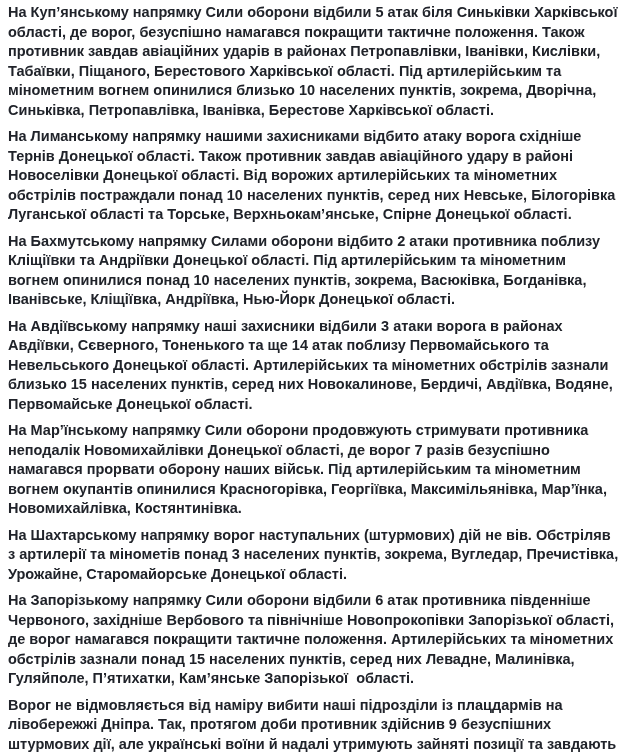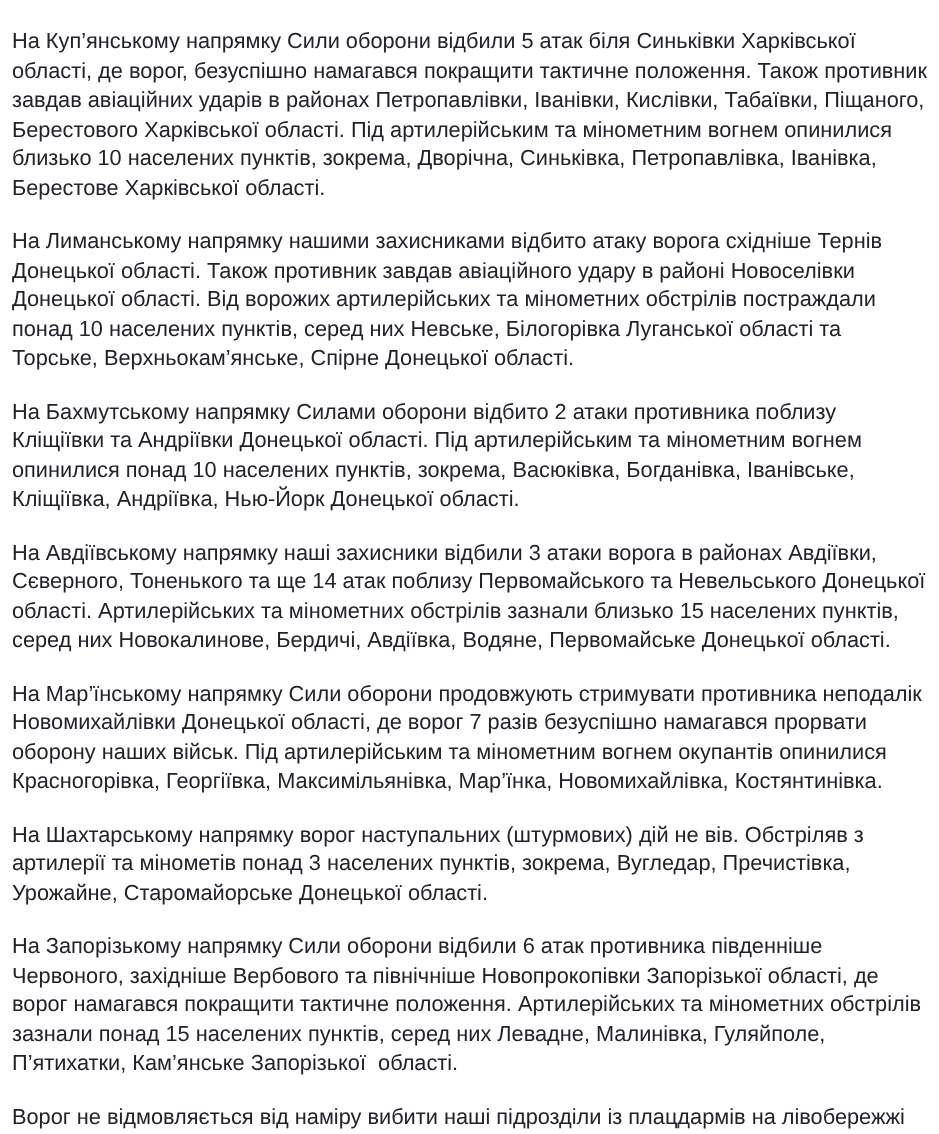--- a/index.html
+++ b/index.html
@@ -17,22 +17,23 @@
     box-sizing: border-box;
     width: 626px;
     padding: 3px 6px 0 8px;
     color: #20232a;
     font-size: 14.5px;
     line-height: 19.5px;
     letter-spacing: 0;
     text-align: left;
   }
   .post-text p {
-    margin: 16px 0 7px 0;
+    margin: 0 0 7px 0;
     white-space: pre-wrap;
+    font-weight: bold;
   }
   .post-text p:last-child {
     margin-bottom: 0;
   }
 </style>
 </head>
 <body>
 
 <div class="post-text">
   <p>На Куп’янському напрямку Сили оборони відбили 5 атак біля Синьківки Харківської області, де ворог, безуспішно намагався покращити тактичне положення. Також противник завдав авіаційних ударів в районах Петропавлівки, Іванівки, Кислівки, Табаївки, Піщаного, Берестового Харківської області. Під артилерійським та мінометним вогнем опинилися близько 10 населених пунктів, зокрема, Дворічна, Синьківка, Петропавлівка, Іванівка, Берестове Харківської області.</p>

